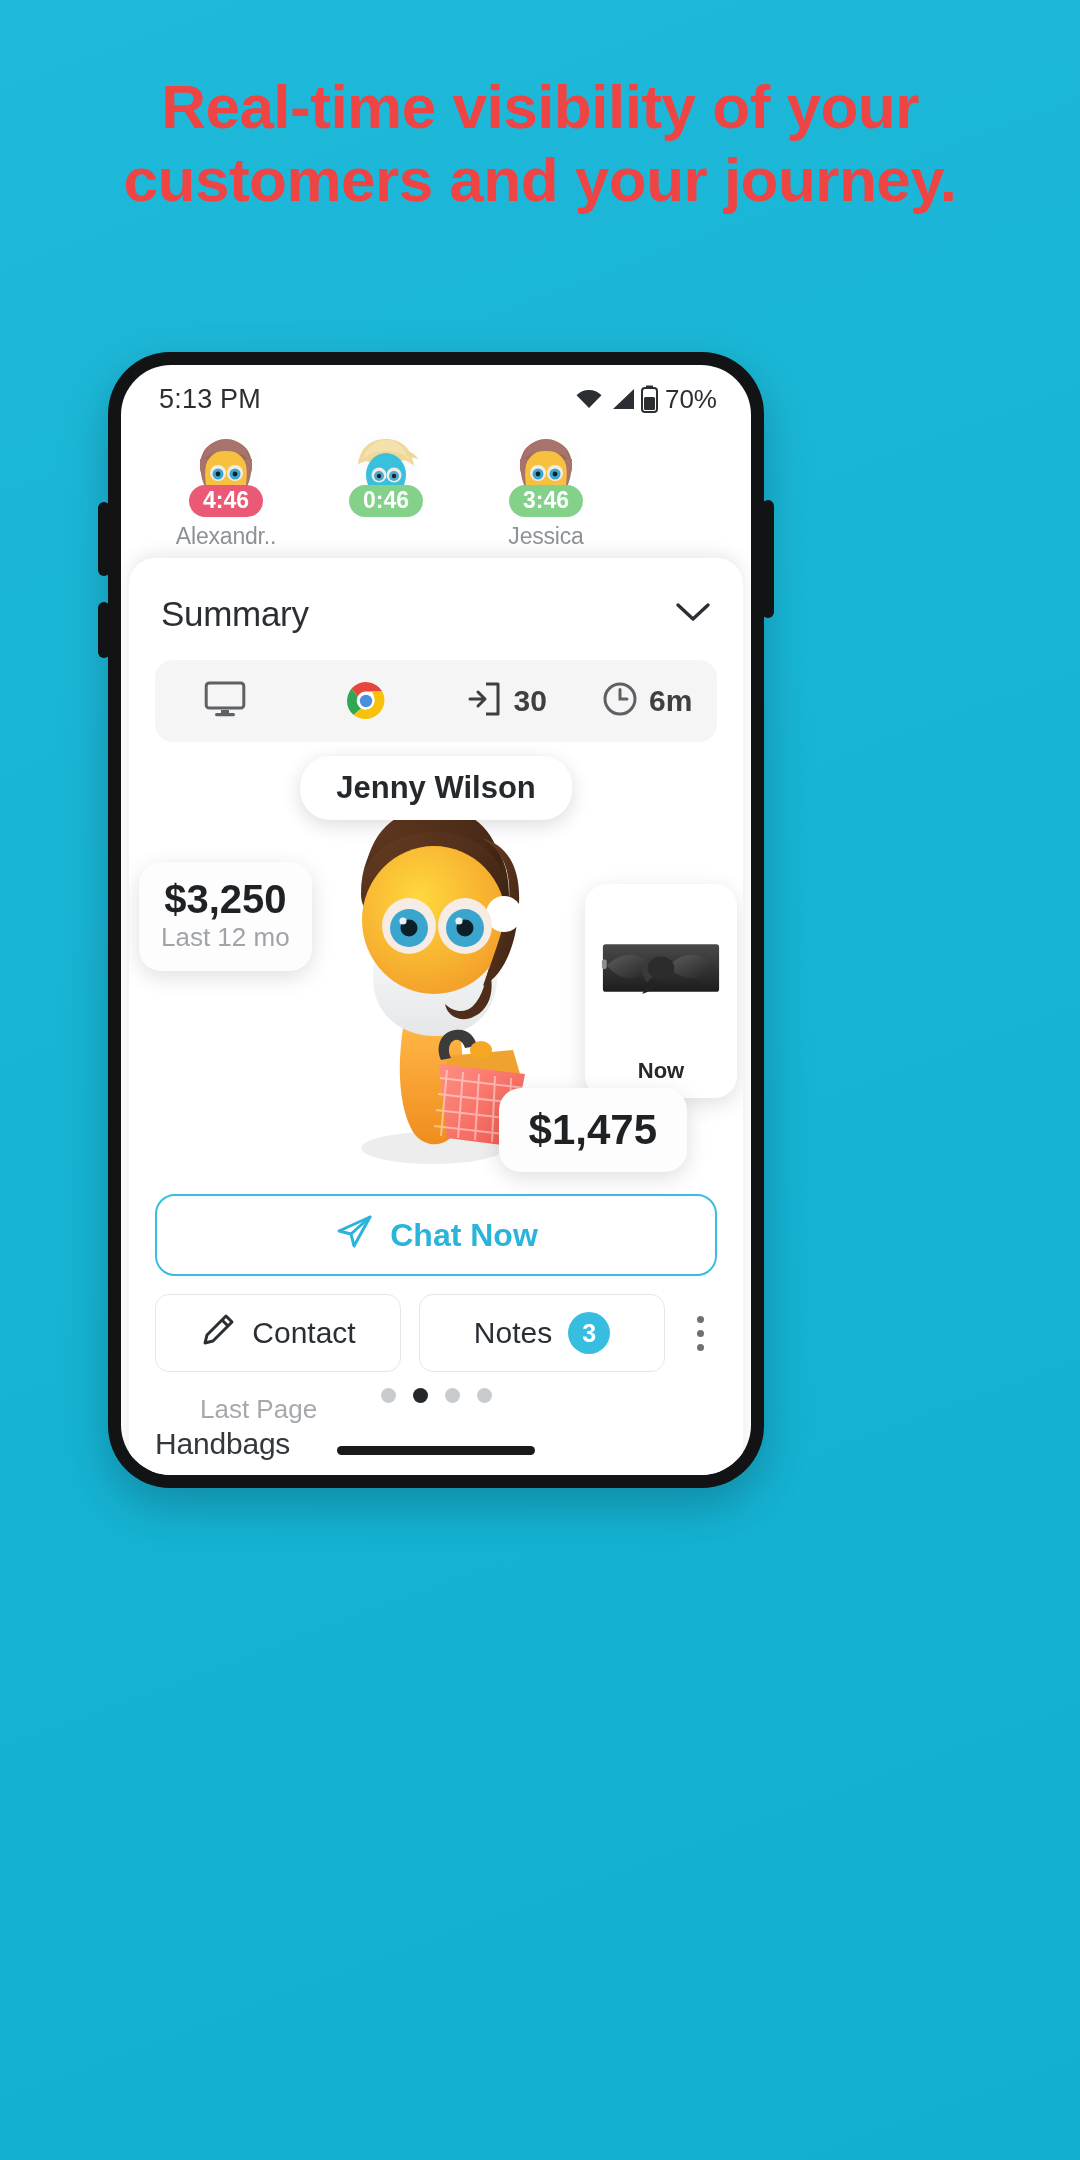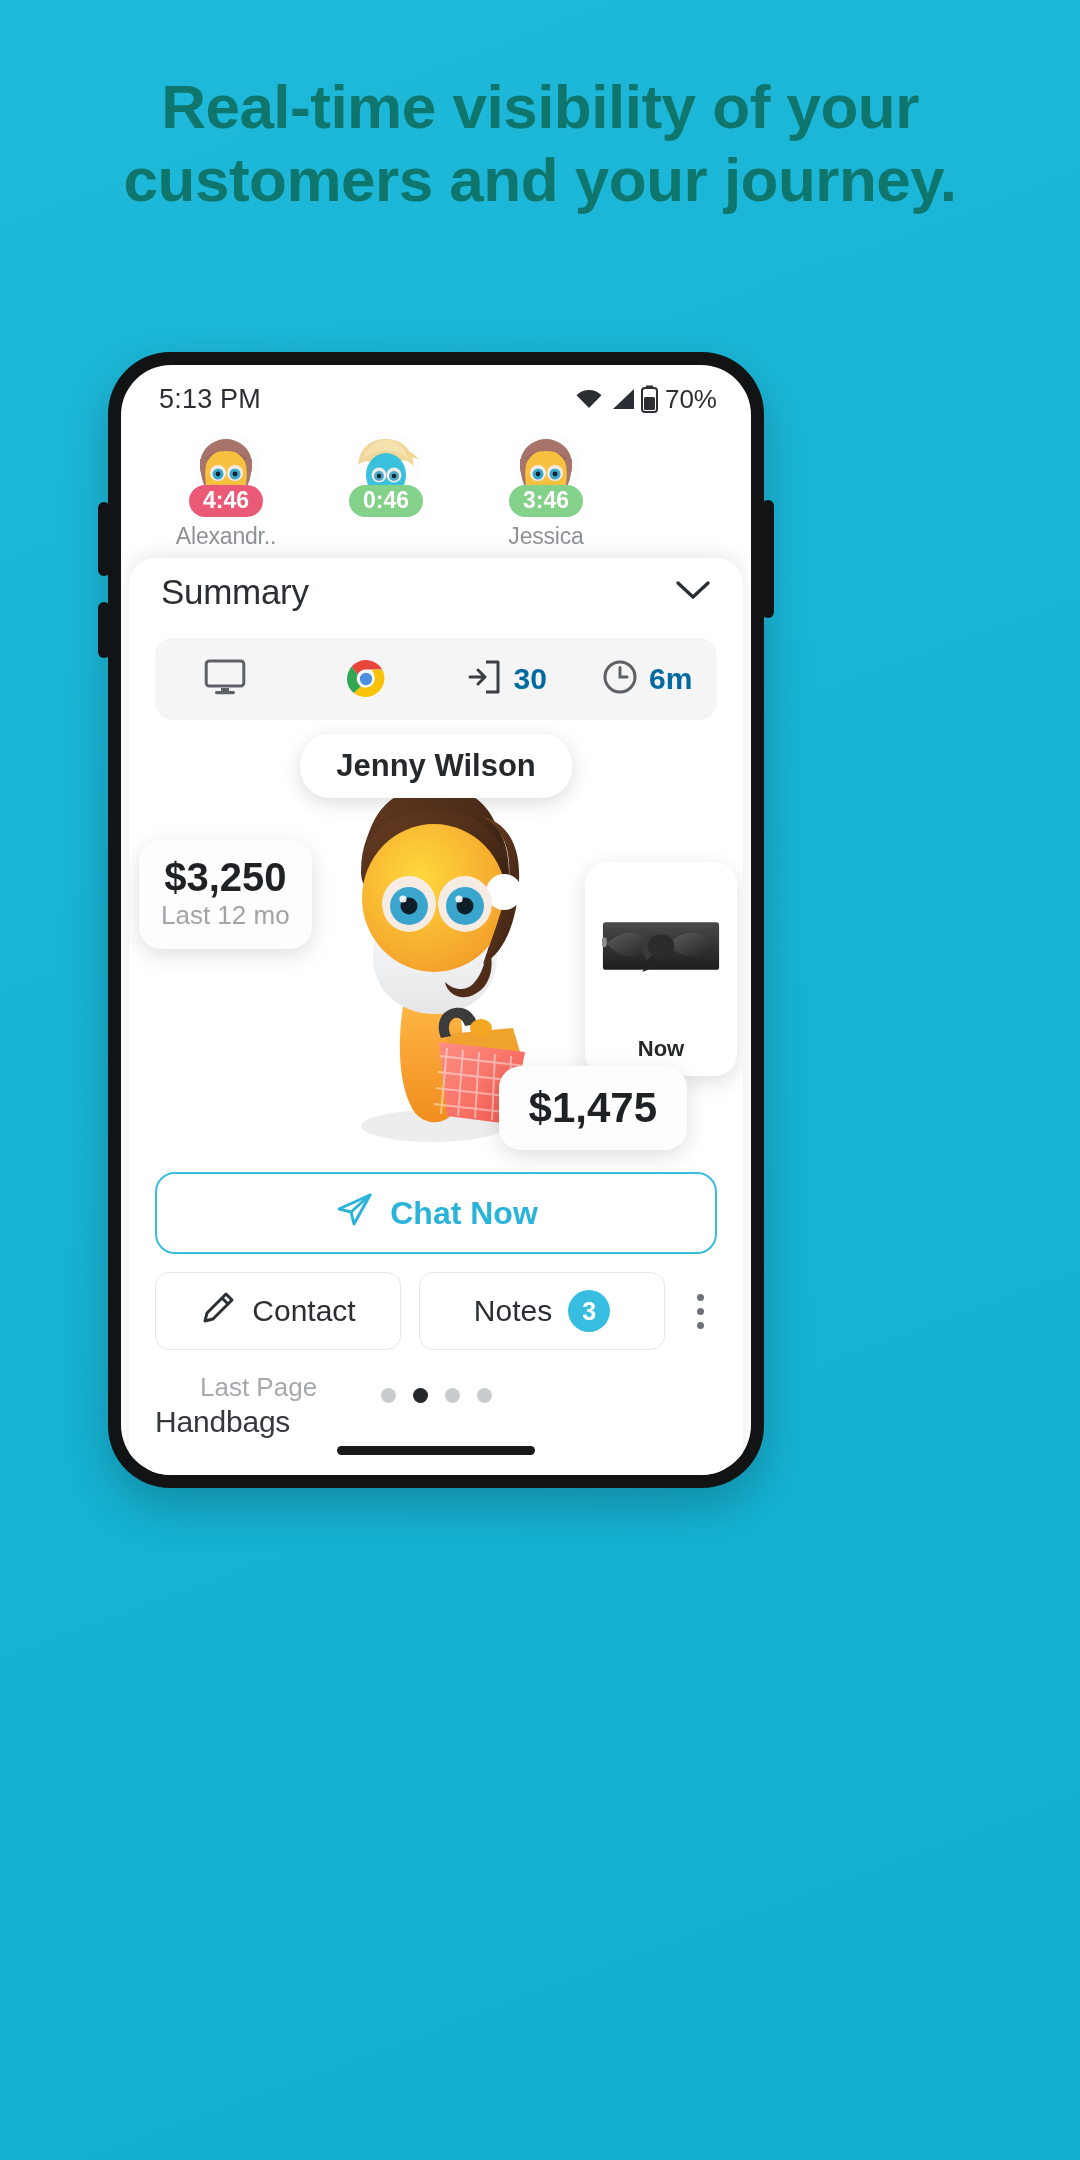--- a/index.html
+++ b/index.html
@@ -6,21 +6,21 @@
   html,body { width:1080px; height:2160px; }
   body {
     font-family:"Liberation Sans", sans-serif;
     background:linear-gradient(160deg,#1fb9da 0%,#17b4d4 45%,#12afd0 100%);
     overflow:hidden; position:relative;
   }
 
   
   .headline {
     position:absolute; left:0; top:70px; width:1080px;
-    text-align:center; color:#0f766e;
+    text-align:center; color:#ef4444;
     font-weight:bold; font-size:62px; line-height:1.18;
     letter-spacing:-0.5px;
     padding:0 55px;
   }
   .headline .l2 { display:block; }
 
   
   .phone-wrap { position:absolute; left:108px; top:352px; width:656px; height:1136px; }
   .phone-body {
     position:absolute; inset:0;
@@ -74,31 +74,31 @@
   
   .sheet {
     margin:8px 8px 0; background:#fff;
     border-radius:26px 26px 0 0;
     box-shadow:0 -4px 18px rgba(0,0,0,.09);
     height:100%;
     position:relative; overflow:hidden;
   }
   .sheet-head {
     display:flex; align-items:center; justify-content:space-between;
-    padding:14px 32px 26px;
+    padding:36px 32px 26px;
   }
   .sheet-title { font-size:35px; font-weight:500; color:#2b2f33; letter-spacing:-.3px; }
 
   
   .stats {
     margin:0 26px; background:#f5f5f6; border-radius:18px;
     height:82px; display:flex; align-items:center;
   }
   .stat { flex:1; display:flex; align-items:center; justify-content:center; gap:10px; }
-  .stat-val { font-size:30px; font-weight:bold; color:#0369a1; }
+  .stat-val { font-size:30px; font-weight:bold; color:#404040; }
   .chrome { width:38px; height:38px; border-radius:50%; position:relative; overflow:hidden; }
 
   
   .hero { position:relative; height:430px; margin-top:14px; }
   .name-chip {
     position:absolute; left:50%; transform:translateX(-50%); top:0;
     background:#fff; border-radius:30px; padding:14px 36px;
     box-shadow:0 5px 20px rgba(0,0,0,.14);
     font-size:31px; font-weight:bold; color:#26292c; white-space:nowrap;
     z-index:6;

